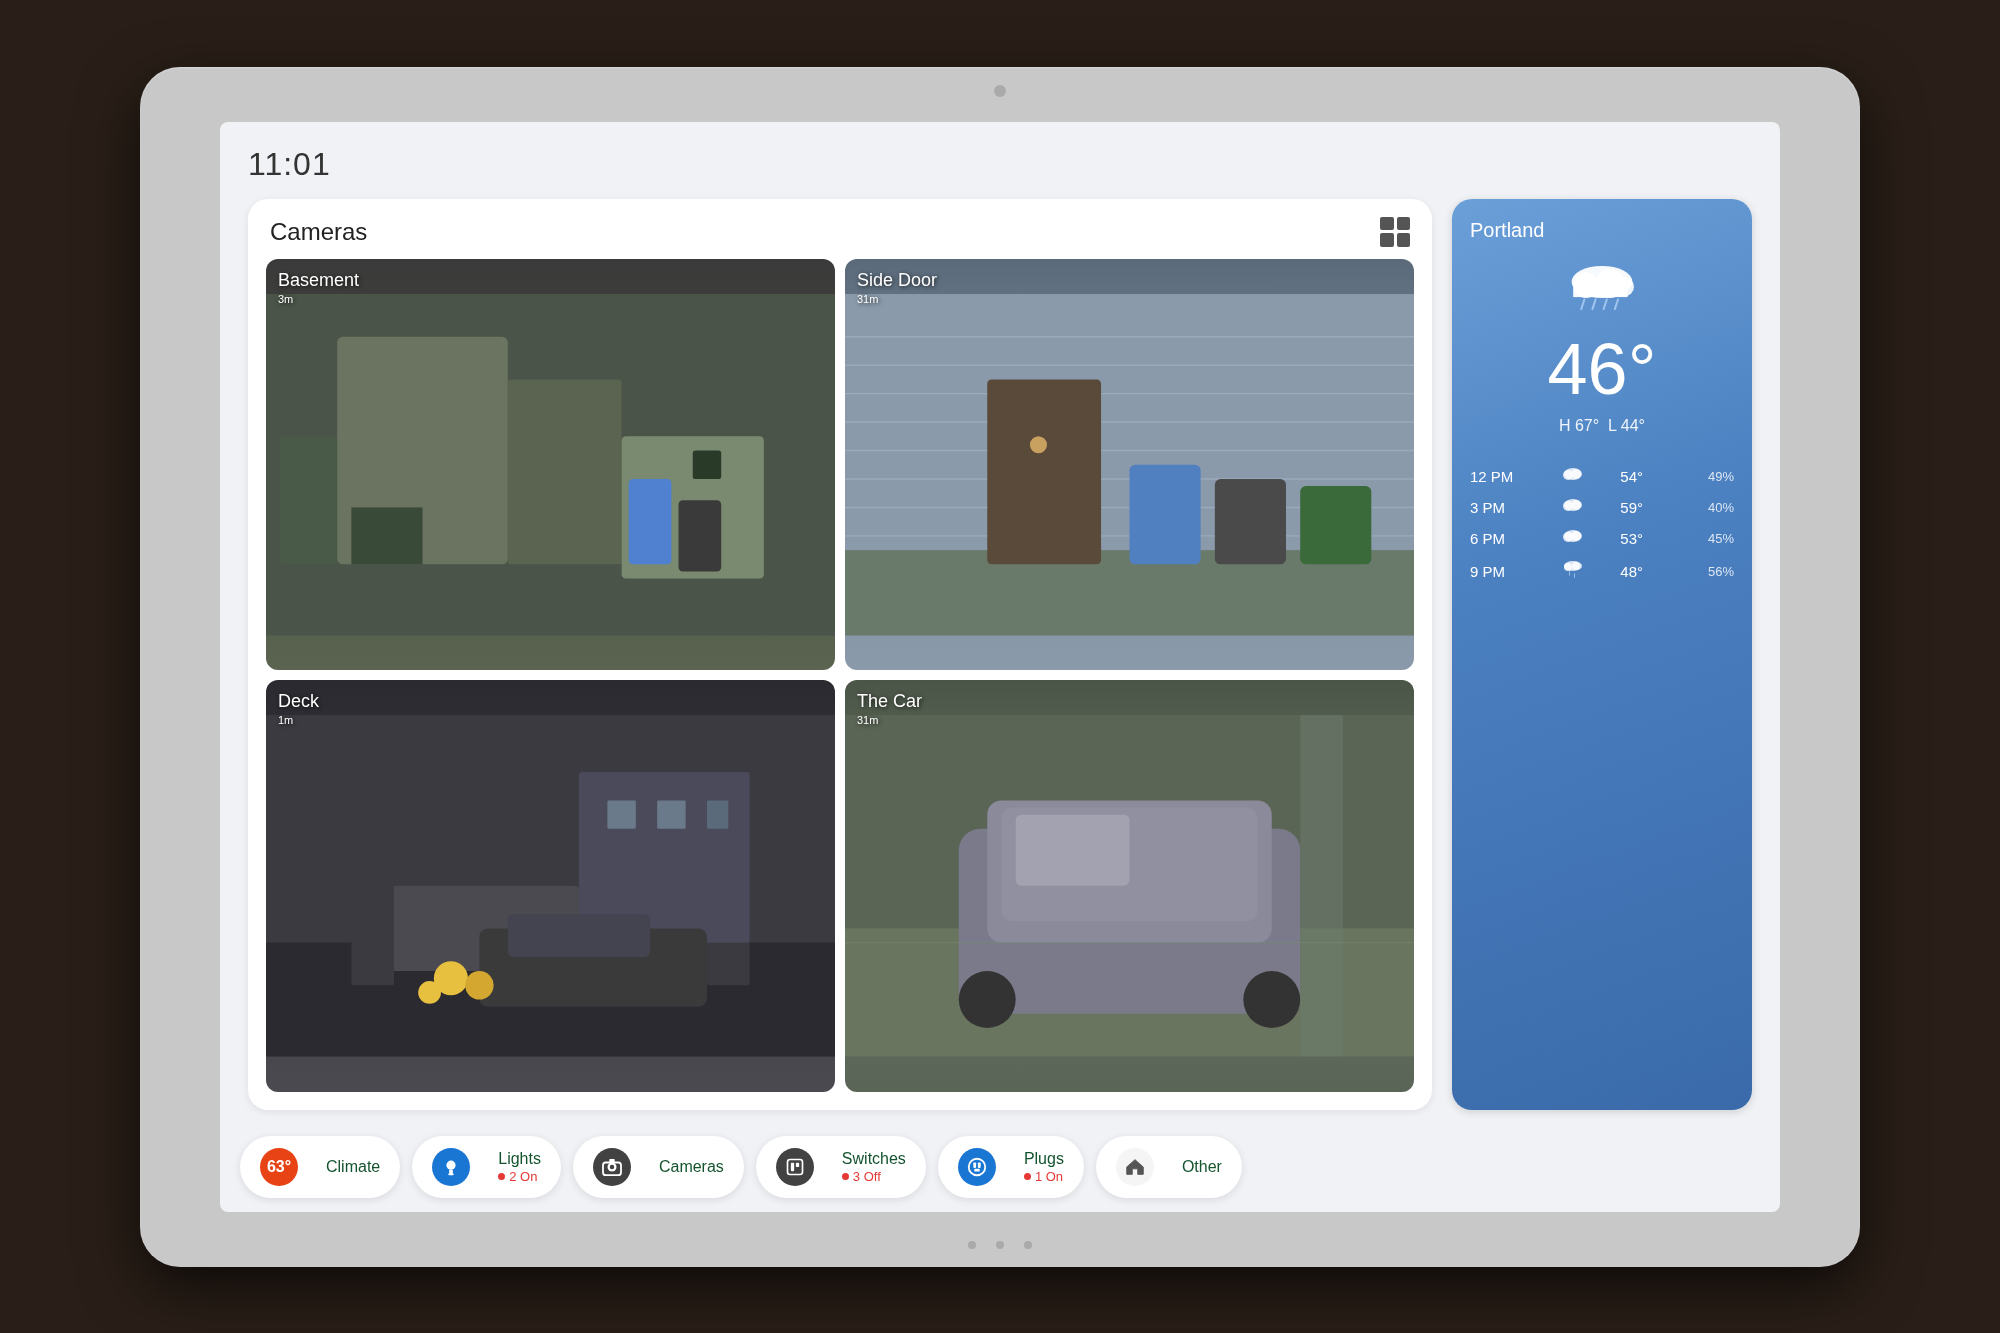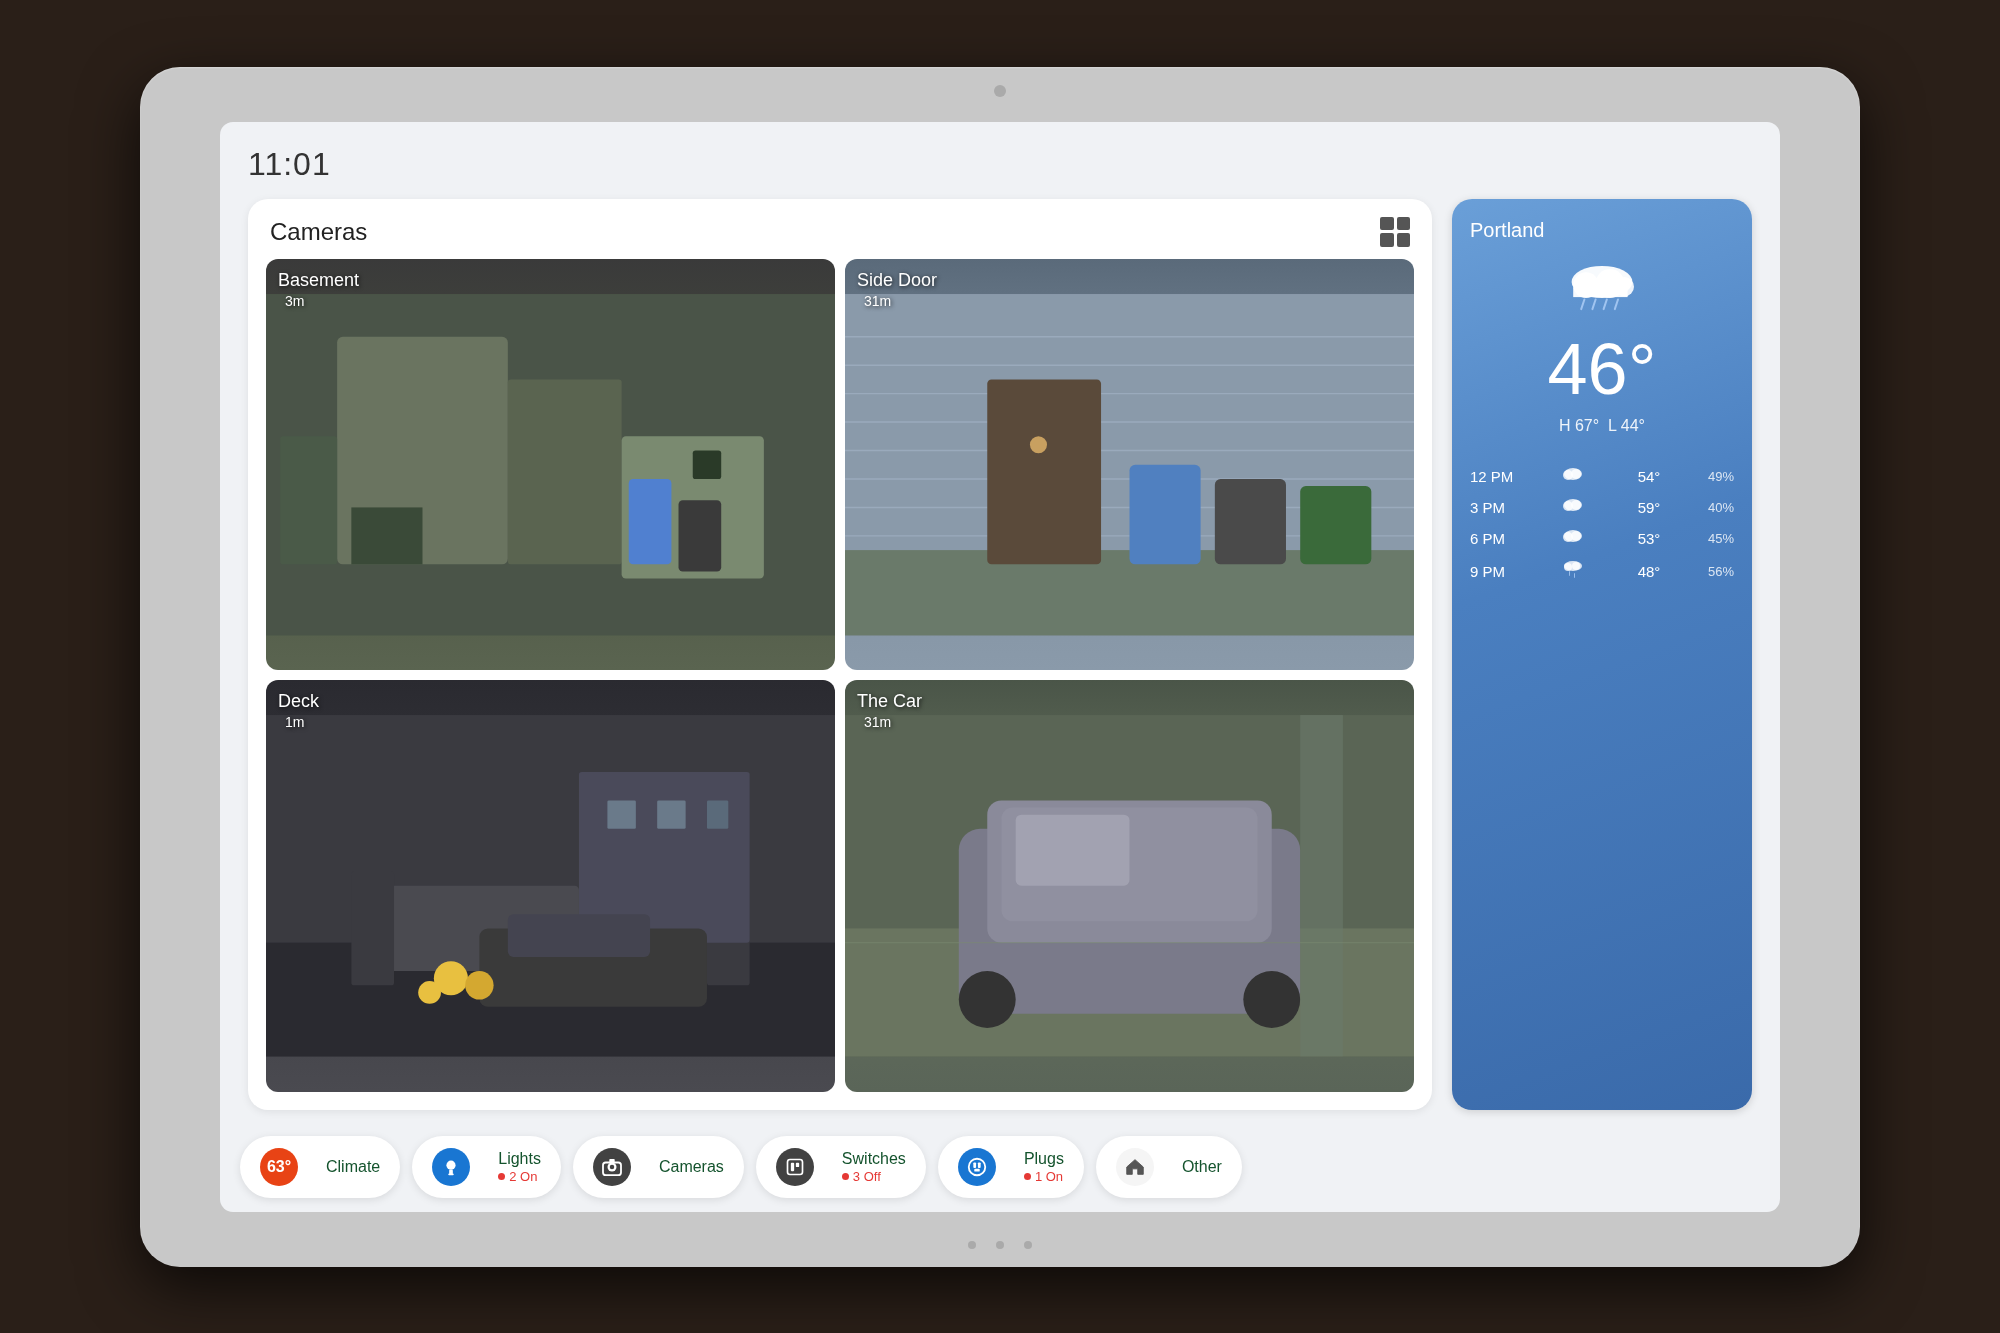--- a/index.html
+++ b/index.html
@@ -51,21 +51,21 @@
       width: 8px;
       height: 8px;
       border-radius: 50%;
       background: #aaa;
     }
 
     .screen {
       width: 1560px;
       height: 1090px;
       background: #f0f2f5;
-      border-radius: 13px;
+      border-radius: 8px;
       overflow: hidden;
       position: relative;
       display: flex;
       flex-direction: column;
     }
 
     .screen-inner {
       flex: 1;
       padding: 24px 28px 16px 28px;
       display: flex;
@@ -164,23 +164,22 @@
     }
 
     .camera-label .cam-name {
       display: block;
       font-size: 18px;
       font-weight: 400;
     }
 
     .camera-label .cam-time {
       display: block;
-      font-size: 14px;
+      font-size: 11px;
       font-weight: 400;
-      margin-left: 7px;
     }
 
     
     .weather-panel {
       width: 300px;
       background: linear-gradient(160deg, #6a9fd8 0%, #4a7fc0 40%, #3a6aaa 100%);
       border-radius: 20px;
       padding: 20px 18px;
       display: flex;
       flex-direction: column;
@@ -238,21 +237,21 @@
     }
 
     .forecast-icon {
       width: 28px;
       text-align: center;
       font-size: 18px;
     }
 
     .forecast-temp {
       width: 40px;
-      text-align: right;
+      text-align: left;
       font-weight: 400;
     }
 
     .forecast-rain {
       width: 40px;
       text-align: right;
       font-size: 13px;
       color: rgba(255,255,255,0.8);
     }
 

